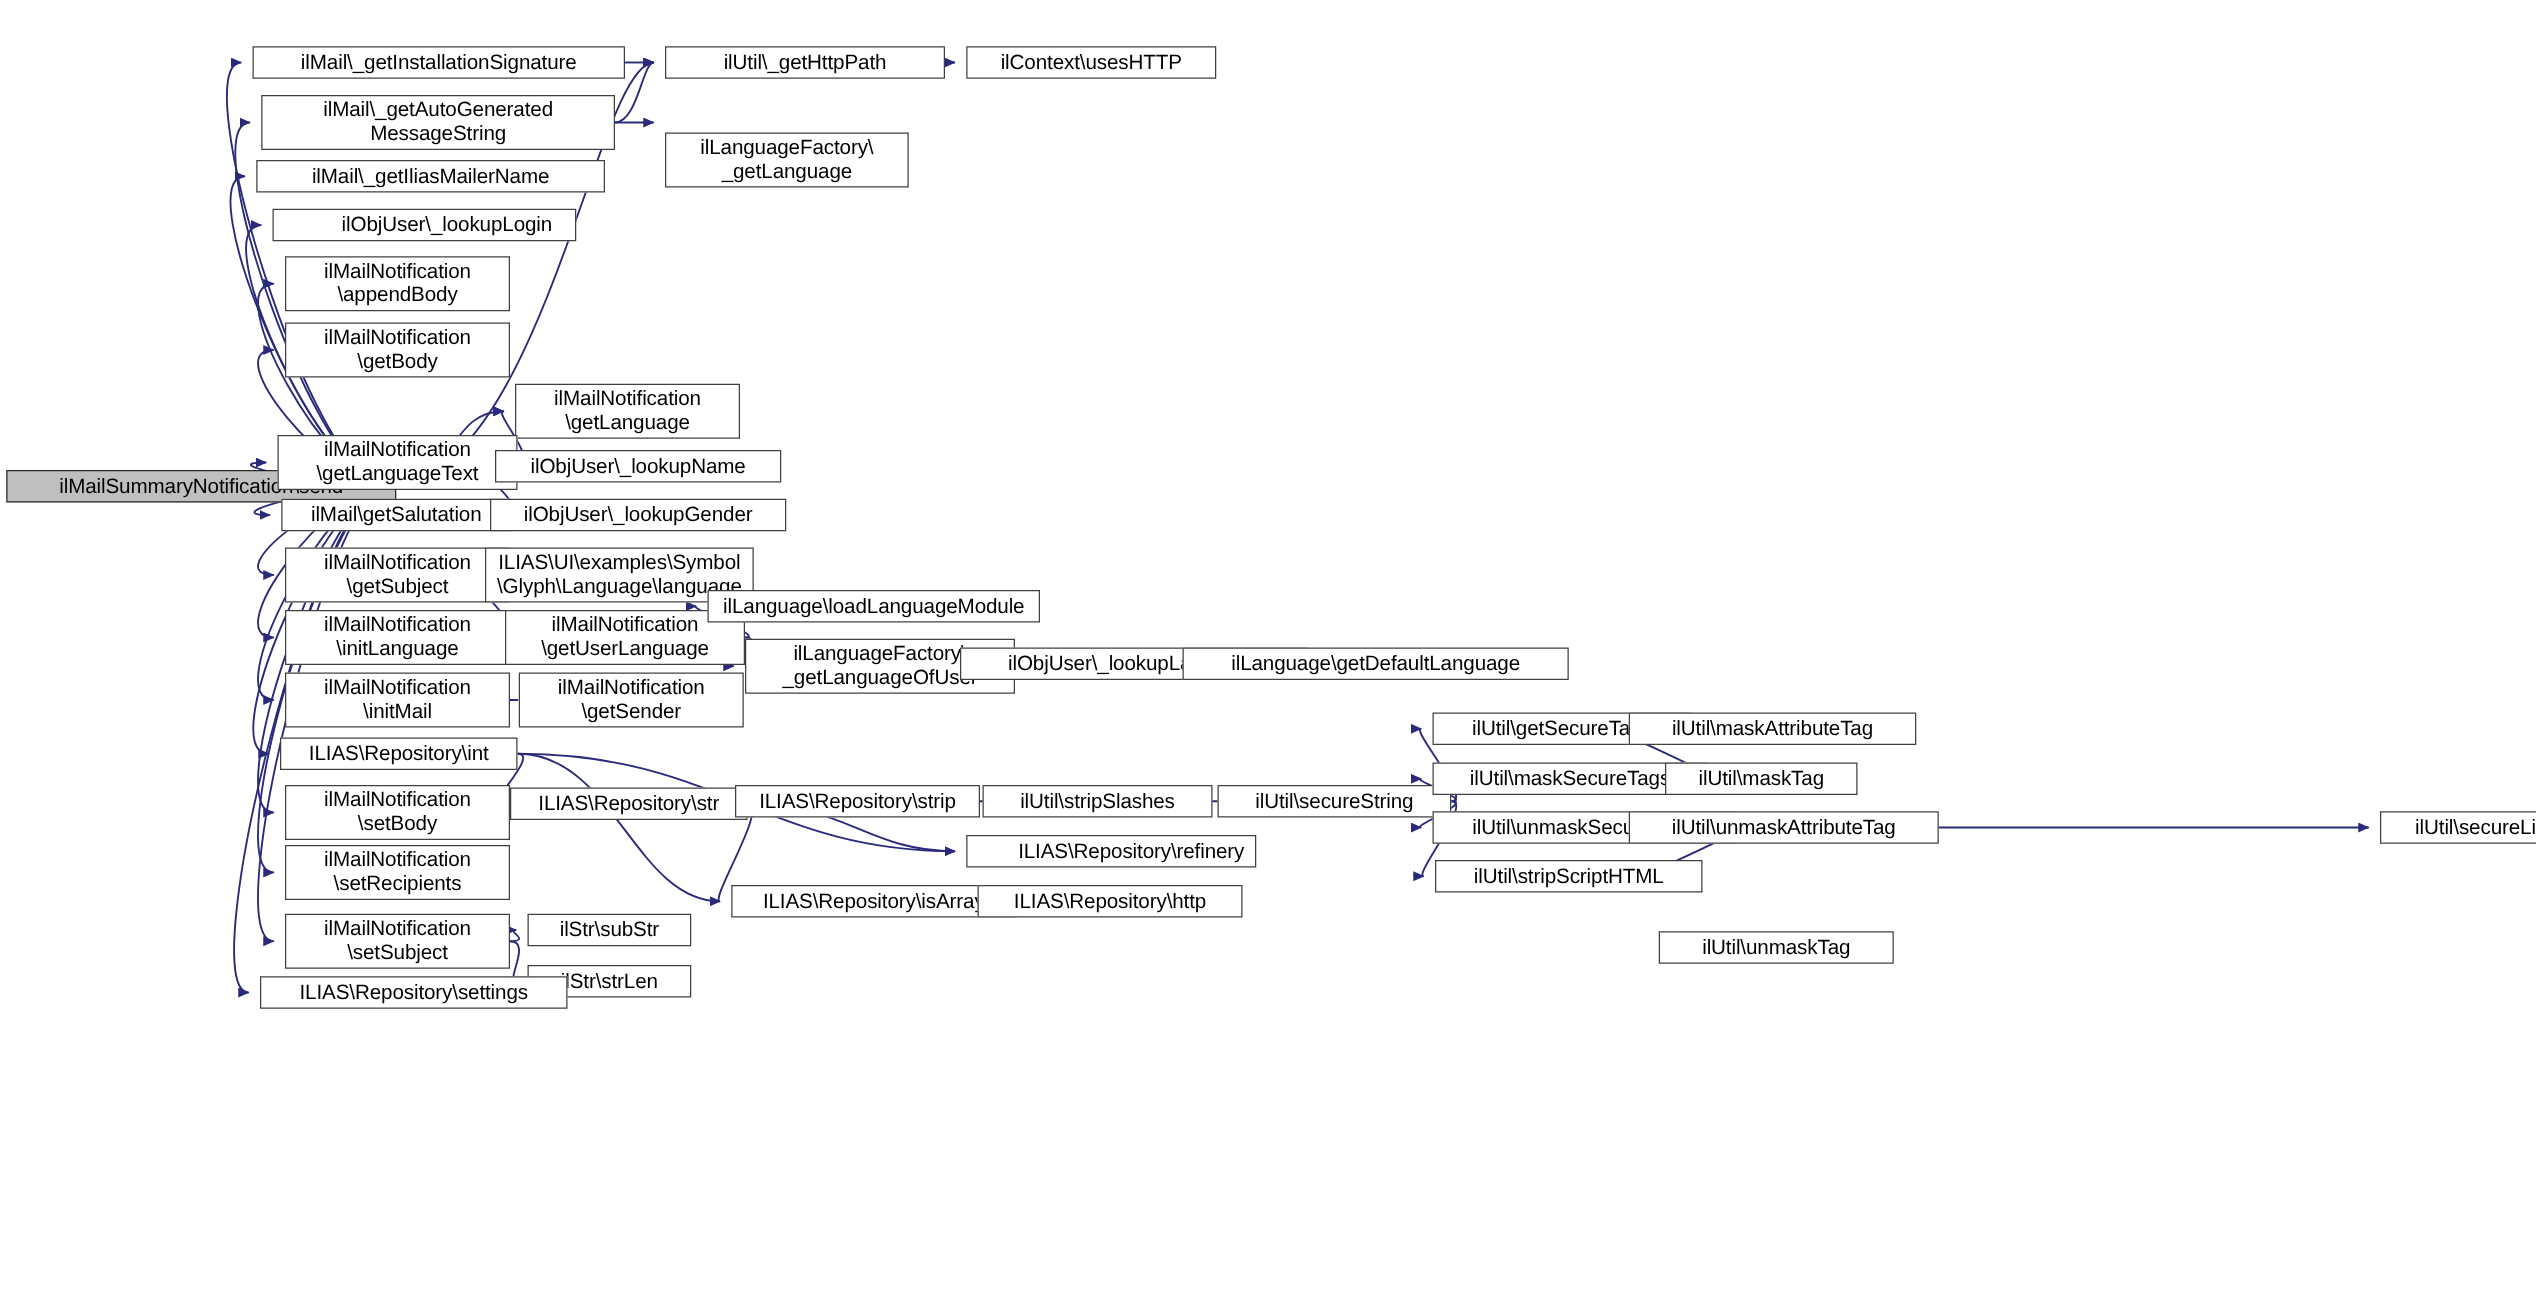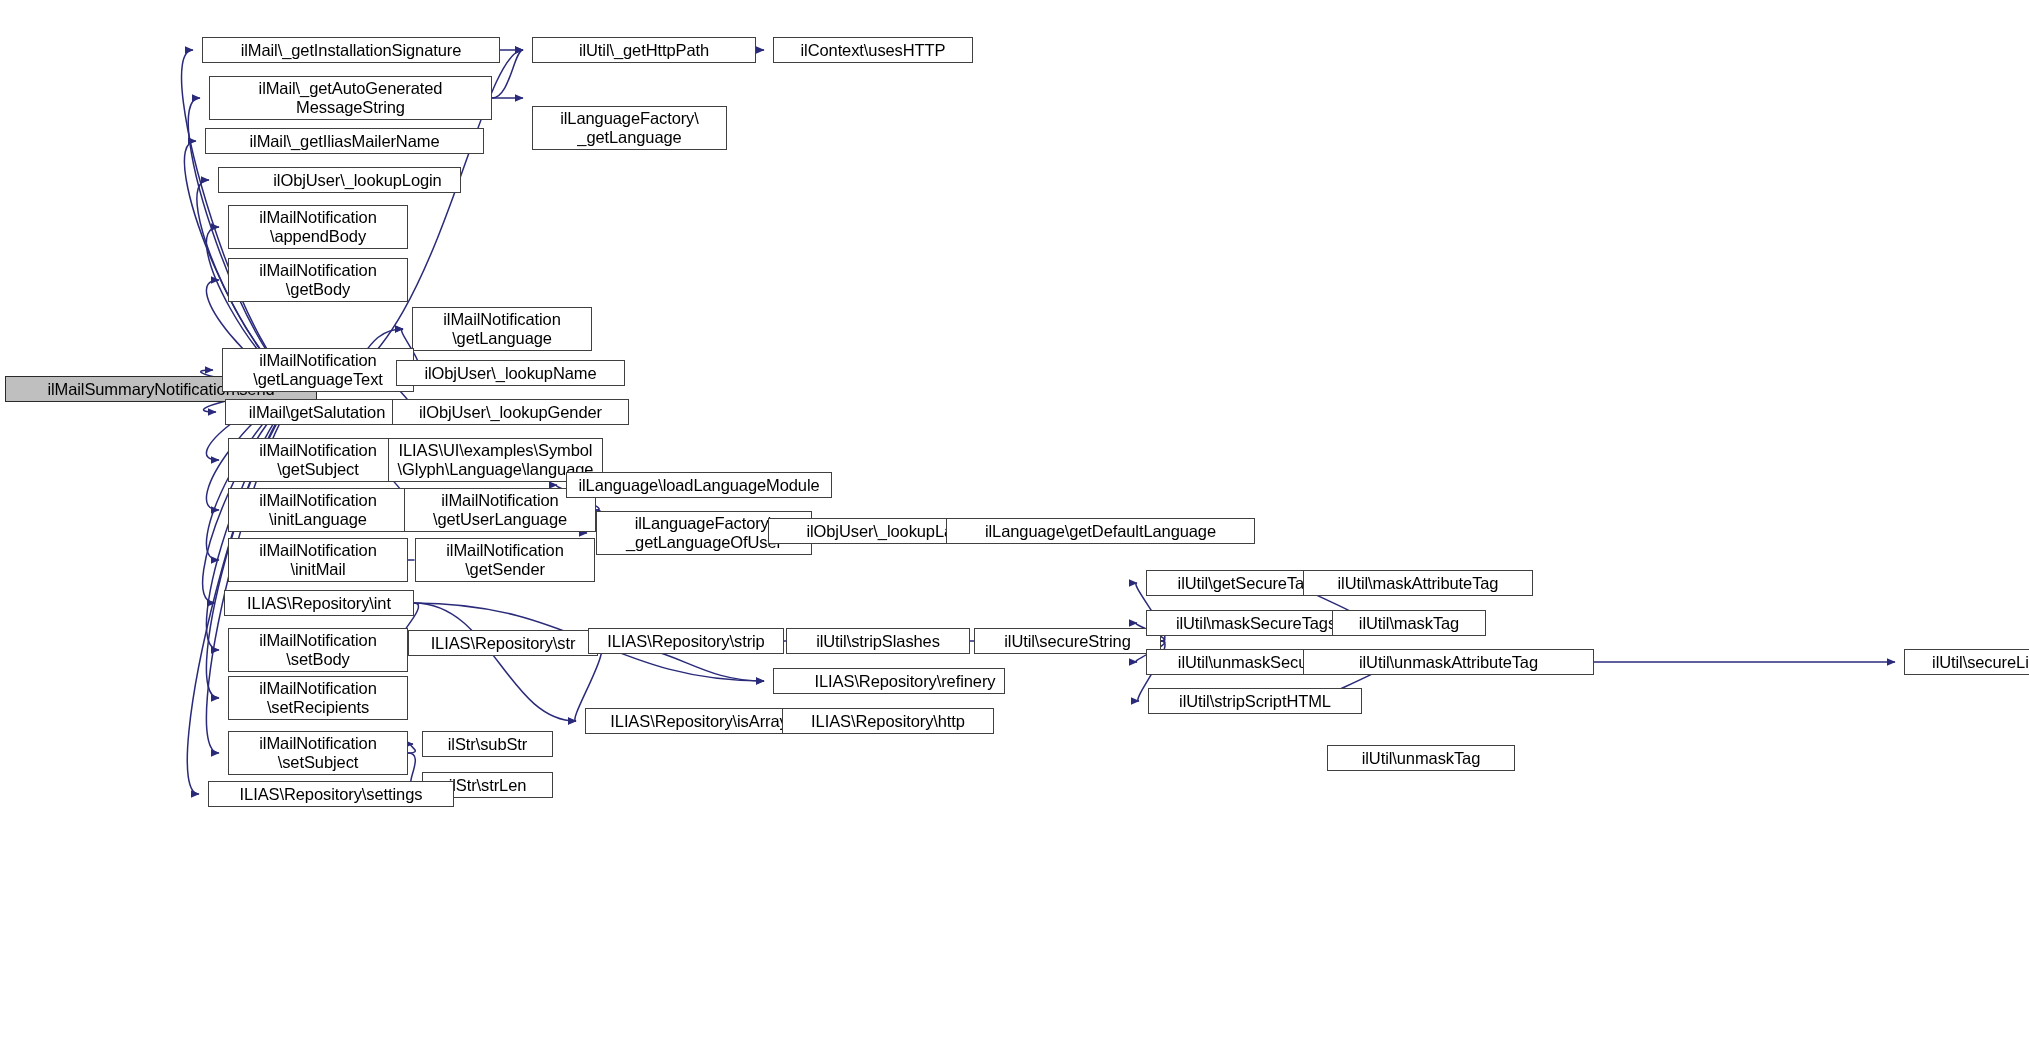--- a/index.html
+++ b/index.html
@@ -153,21 +153,21 @@
 \setBody</div>
       <div class="node" style="left: 408px; top: 630px; width: 190px; height: 26px;">ILIAS\Repository\str</div>
       <div class="node" style="left: 588px; top: 628px; width: 196px; height: 26px;">ILIAS\Repository\strip</div>
       <div class="node" style="left: 786px; top: 628px; width: 184px; height: 26px;">ilUtil\stripSlashes</div>
       <div class="node" style="left: 974px; top: 628px; width: 187px; height: 26px;">ilUtil\secureString</div>
       <div class="node" style="left: 1146px; top: 570px; width: 207px; height: 26px;">ilUtil\getSecureTags</div>
       <div class="node" style="left: 1303px; top: 570px; width: 230px; height: 26px;">ilUtil\maskAttributeTag</div>
       <div class="node" style="left: 1146px; top: 610px; width: 220px; height: 26px;">ilUtil\maskSecureTags</div>
       <div class="node" style="left: 1332px; top: 610px; width: 154px; height: 26px;">ilUtil\maskTag</div>
       <div class="node" style="left: 1146px; top: 649px; width: 242px; height: 26px;">ilUtil\unmaskSecureTags</div>
-      <div class="node" style="left: 1303px; top: 649px; width: 291px; height: 26px; text-align: right;">ilUtil\unmaskAttributeTag</div>
+      <div class="node" style="left: 1303px; top: 649px; width: 248px; height: 26px; text-align: right;">ilUtil\unmaskAttributeTag</div>
       <div class="node" style="left: 1904px; top: 649px; width: 170px; height: 26px;">ilUtil\secureLink</div>
       <div class="node" style="left: 1148px; top: 688px; width: 214px; height: 26px;">ilUtil\stripScriptHTML</div>
       <div class="node" style="left: 1327px; top: 707px; width: 188px; height: 26px; margin-top: 38px;">ilUtil\unmaskTag</div>
       <div class="node" style="left: 228px; top: 676px; width: 180px; height: 44px;">ilMailNotification
 \setRecipients</div>
       <div class="node" style="left: 773px; top: 668px; width: 232px; height: 26px; padding-left: 32px;">ILIAS\Repository\refinery</div>
       <div class="node" style="left: 585px; top: 708px; width: 228px; height: 26px;">ILIAS\Repository\isArray</div>
       <div class="node" style="left: 782px; top: 708px; width: 212px; height: 26px;">ILIAS\Repository\http</div>
       <div class="node" style="left: 228px; top: 731px; width: 180px; height: 44px;">ilMailNotification
 \setSubject</div>

